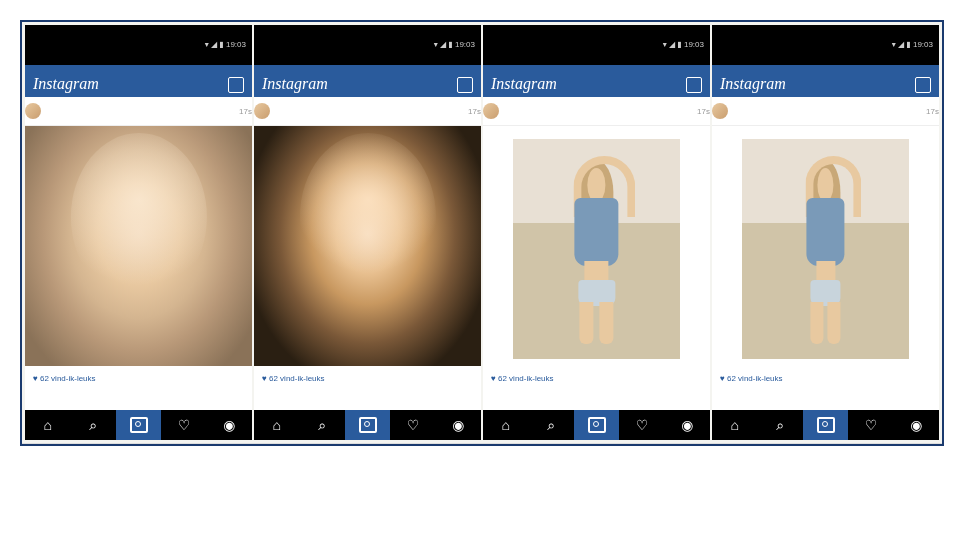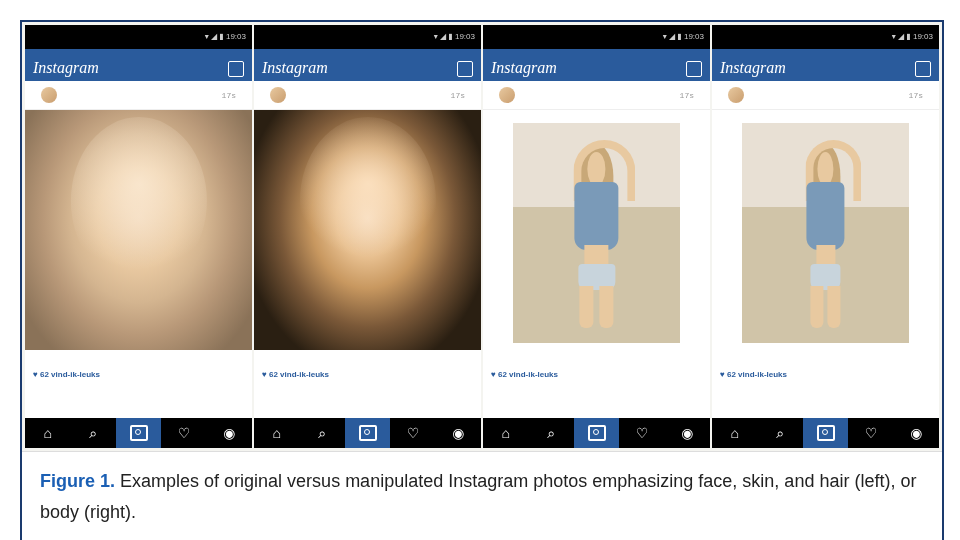--- a/index.html
+++ b/index.html
@@ -26,21 +26,21 @@
     display: flex;
     flex-direction: column;
     background: #fff;
     margin: 1px;
   }
   .status-bar {
     background: #000;
     color: #ccc;
     font-size: 8px;
     text-align: right;
-    padding: 6px 6px;
+    padding: 14px 6px;
     height: 12px;
     line-height: 12px;
   }
   .app-header {
     background: #2a5b9c;
     color: #fff;
     display: flex;
     align-items: flex-end;
     justify-content: space-between;
     padding: 4px 8px;
@@ -54,25 +54,24 @@
   .header-icon {
     width: 14px;
     height: 14px;
     border: 1px solid #fff;
     border-radius: 2px;
   }
   .post-header {
     display: flex;
     align-items: center;
     justify-content: space-between;
-    padding: 4px 16px;
+    padding: 4px 0;
     height: 20px;
     background: #fff;
     border-bottom: 1px solid #eee;
-    font-family: Liberation Mono, monospace;
   }
   .avatar {
     width: 16px;
     height: 16px;
     border-radius: 50%;
     background: linear-gradient(135deg, #e8c9a0, #c99d6e);
   }
   .timestamp {
     font-size: 8px;
     color: #999;
@@ -184,26 +183,25 @@
   .leg {
     width: 42%;
     height: 100%;
     background: #e8c9a0;
     border-radius: 0 0 6px 6px;
   }
   .body-filtered .figure-body { width: 40%; }
   .body-filtered .midriff { left: 36%; width: 28%; }
   .body-filtered .shorts { left: 28%; width: 44%; }
   .likes {
-    padding: 20px 8px;
+    padding: 8px 8px;
     font-size: 8px;
     color: #2a5b9c;
     background: #fff;
     height: 28px;
-    font-weight: bold;
   }
   .likes::before {
     content: "♥ ";
   }
   .bottom-nav {
     background: #000;
     display: flex;
     height: 30px;
   }
   .nav-item {
@@ -424,17 +422,13 @@
             <span>♡</span>
           </div>
         <div class="nav-item">
             <span>◉</span>
           </div>
       </div>
     </div>
 
   </div>
 
-  <div class="caption-box">
-    <span class="caption-label">Figure 1.</span>
-    <span>Examples of original versus manipulated Instagram photos emphasizing face, skin, and hair (left), or body (right).</span>
-  </div>
 </div>
 
 </body></html>

